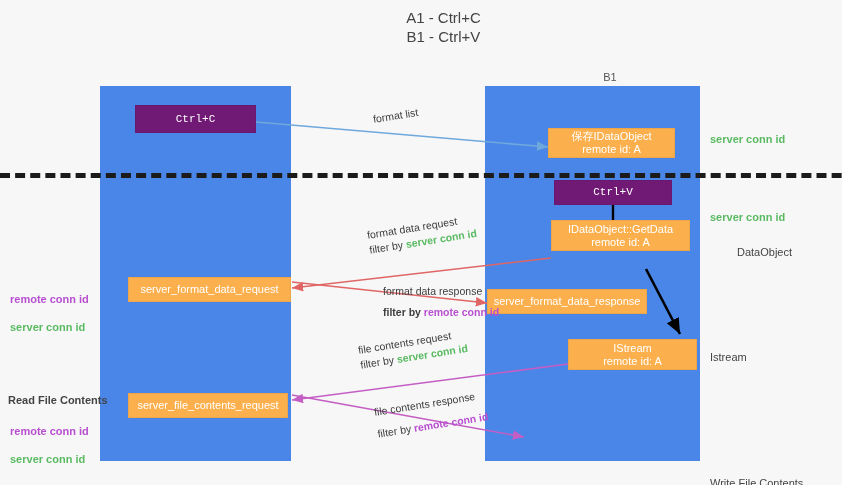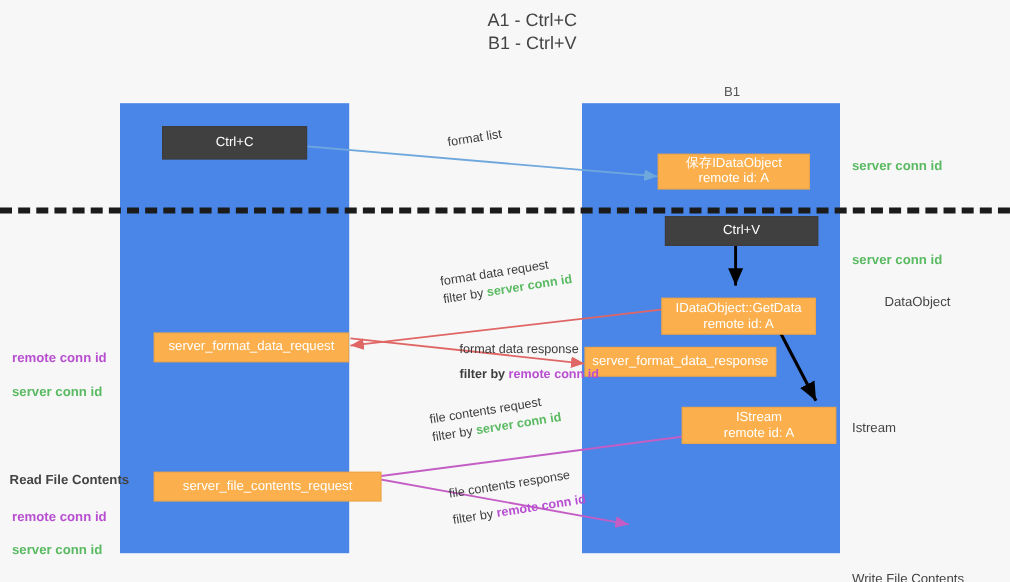--- a/index.html
+++ b/index.html
@@ -22,21 +22,21 @@
     font-size:11px;line-height:13px;white-space:pre-line;
   }
   .lane{position:absolute;background:#4a86e8;}
 
   .box{
     position:absolute;box-sizing:border-box;
     display:flex;align-items:center;justify-content:center;
     text-align:center;color:#fff;font-size:11px;line-height:13px;
     white-space:pre-line;border:1px solid rgba(0,0,0,.06);
   }
-  .box.green{background:#404040;}
+  .box.green{background:#701a75;font-family:Liberation Mono, monospace;}
   .box.orange{background:#fbb04d;}
 
   .dashline{
     position:absolute;left:0;right:0;top:173px;height:0;
     border-top:5px dashed #1b1b1b;
   }
 
   .sidelabel{
     position:absolute;font-size:11px;line-height:14px;color:#444;
     white-space:pre-line;
@@ -98,33 +98,33 @@
     <path d="M568,364 L292,400" stroke="#c45ec4" stroke-width="1.6" fill="none" marker-end="url(#mMag)"></path>
 
     <path d="M292,395 L524,437" stroke="#c45ec4" stroke-width="1.6" fill="none" marker-end="url(#mMag)"></path>
   </svg>
 
   <div class="box green" style="left:135px;top:105px;width:121px;height:28px;">Ctrl+C</div>
 
   <div class="box orange" style="left:548px;top:128px;width:127px;height:30px;">保存IDataObject
 remote id: A</div>
 
-  <div class="box green" style="left:554px;top:180px;width:128px;height:25px;">Ctrl+V</div>
+  <div class="box green" style="left:554px;top:180px;width:118px;height:25px;">Ctrl+V</div>
 
-  <div class="box orange" style="left:551px;top:248px;width:129px;height:31px;">IDataObject::GetData
+  <div class="box orange" style="left:551px;top:220px;width:139px;height:31px;">IDataObject::GetData
 remote id: A</div>
 
   <div class="box orange" style="left:487px;top:289px;width:160px;height:25px;">server_format_data_response</div>
 
   <div class="box orange" style="left:128px;top:277px;width:163px;height:25px;">server_format_data_request</div>
 
   <div class="box orange" style="left:568px;top:339px;width:129px;height:31px;">IStream
 remote id: A</div>
 
-  <div class="box orange" style="left:128px;top:393px;width:190px;height:25px;">server_file_contents_request</div>
+  <div class="box orange" style="left:128px;top:393px;width:160px;height:25px;">server_file_contents_request</div>
 
 
   <div class="dashline"></div>
 
   <div class="annot rot" style="left:372px;top:112px;">format list</div>
 
   <div class="annot rot" style="left:366px;top:228px;">
     <div>format data request</div>
     <div>
       <span>filter by </span><span class="t-green">server conn id</span>

